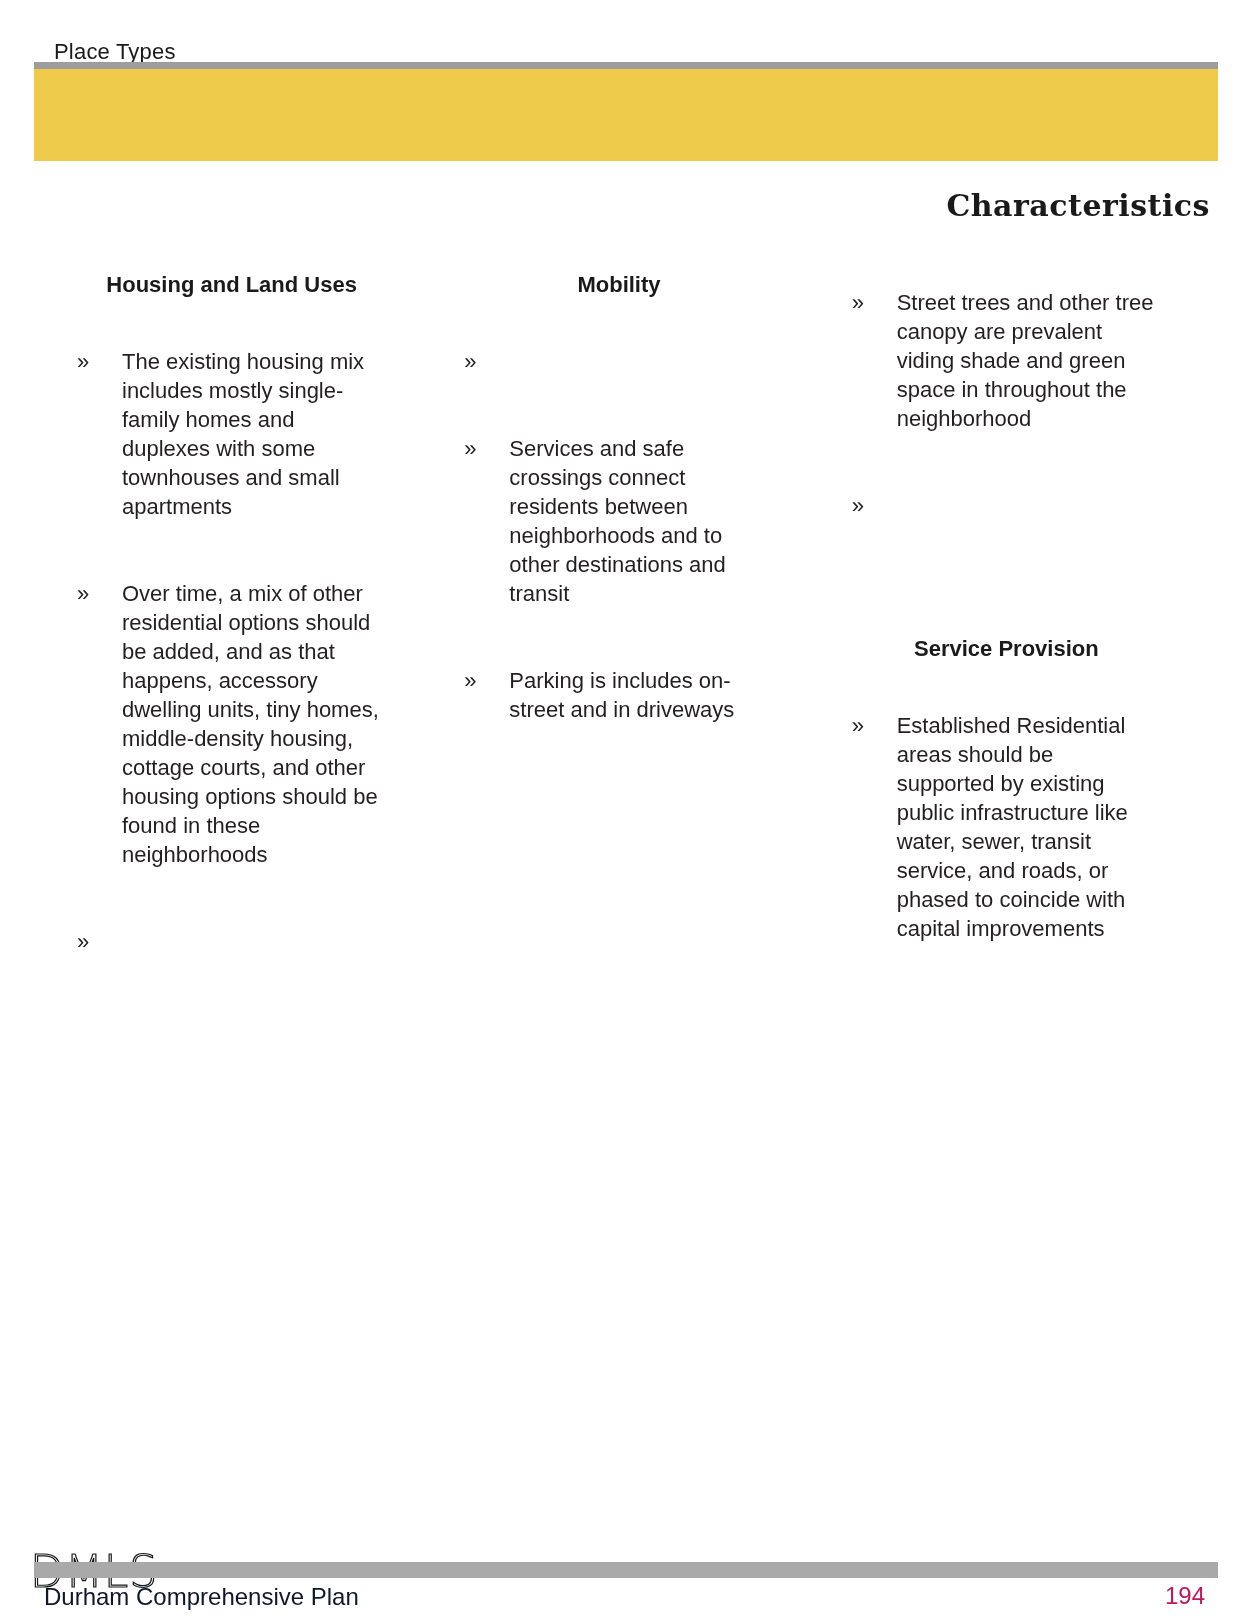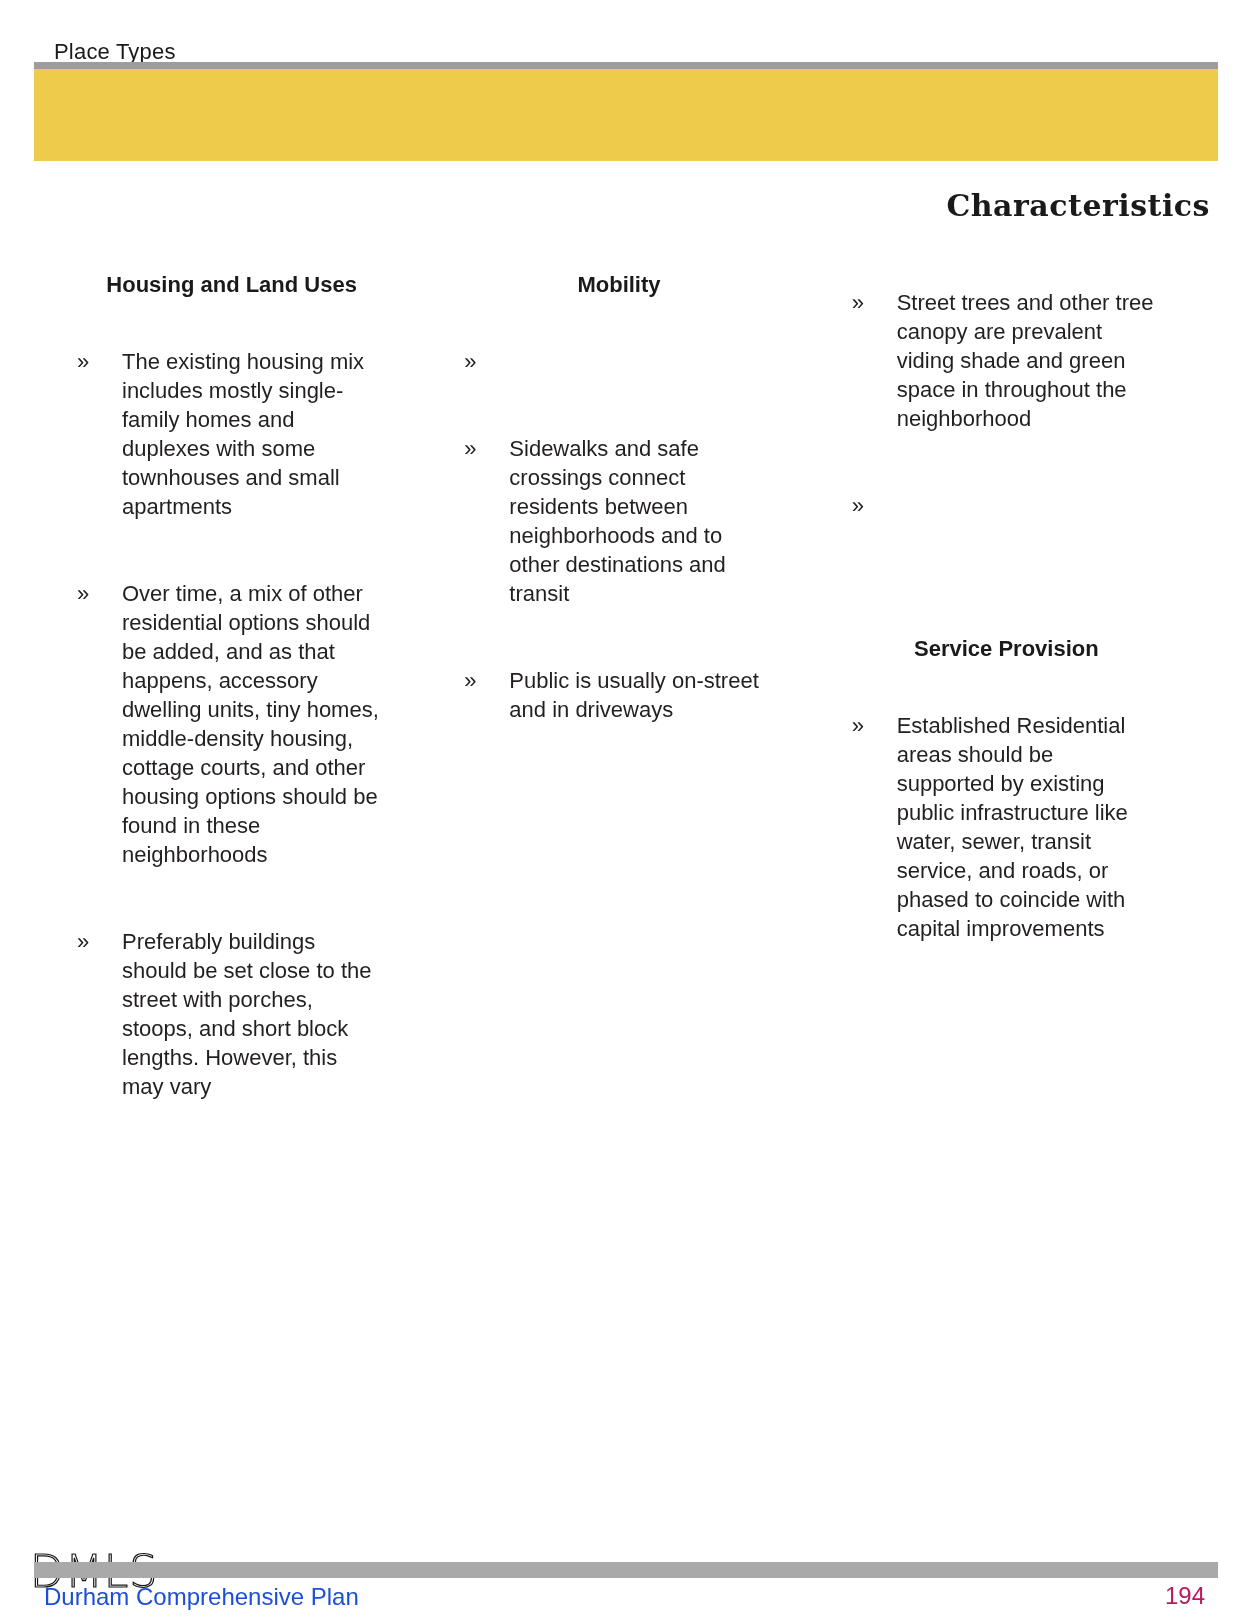--- a/index.html
+++ b/index.html
@@ -114,21 +114,21 @@
     color: #141414;
     -webkit-text-fill-color: transparent;
     -webkit-text-stroke: 1.2px #141414;
   }
 
   .footer-plan-name {
     position: absolute;
     top: 1559px;
     left: 20px;
     font-size: 24px;
-    color: #1d4ed8;
+    color: #0f172a;
   }
 
   .footer-page-number {
     position: absolute;
     top: 1558px;
     right: 37px;
     font-size: 24px;
     color: #be185d;
   }
 </style>
@@ -154,40 +154,39 @@
           <li>
             <span class="bullet-marker">»</span>
             <span class="bullet-text">The existing housing mix includes mostly single-family homes and duplexes with some townhouses and small apartments</span>
           </li>
           <li>
             <span class="bullet-marker">»</span>
             <span class="bullet-text">Over time, a mix of other residential options should be added, and as that happens, accessory dwelling units, tiny homes, middle-density housing, cottage courts, and other housing options should be found in these neighborhoods</span>
           </li>
           <li>
             <span class="bullet-marker">»</span>
-            <span class="bullet-text">Preferably buildings should be set close to the street with porches, stoops, and short block lengths. However, this may vary</span>
           </li>
         </ul>
       </div>
     </div>
 
     <div class="column">
       <div class="section">
         <div class="col-heading">Mobility</div>
         <ul class="bullets">
           <li>
             <span class="bullet-marker">»</span>
           </li>
           <li>
             <span class="bullet-marker">»</span>
-            <span class="bullet-text">Sidewalks and safe crossings connect residents between neighborhoods and to other destinations and transit</span>
-          </li>
-          <li>
-            <span class="bullet-marker">»</span>
-            <span class="bullet-text">Public is usually on-street and in driveways</span>
+            <span class="bullet-text">Services and safe crossings connect residents between neighborhoods and to other destinations and transit</span>
+          </li>
+          <li>
+            <span class="bullet-marker">»</span>
+            <span class="bullet-text">Parking is includes on-street and in driveways</span>
           </li>
         </ul>
       </div>
     </div>
 
     <div class="column">
       <div class="section">
         <ul class="bullets">
           <li>
             <span class="bullet-marker">»</span>

